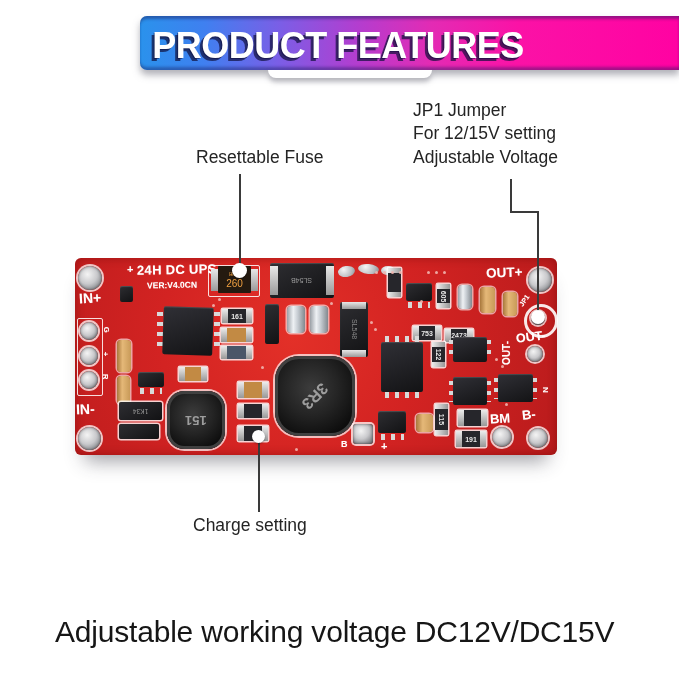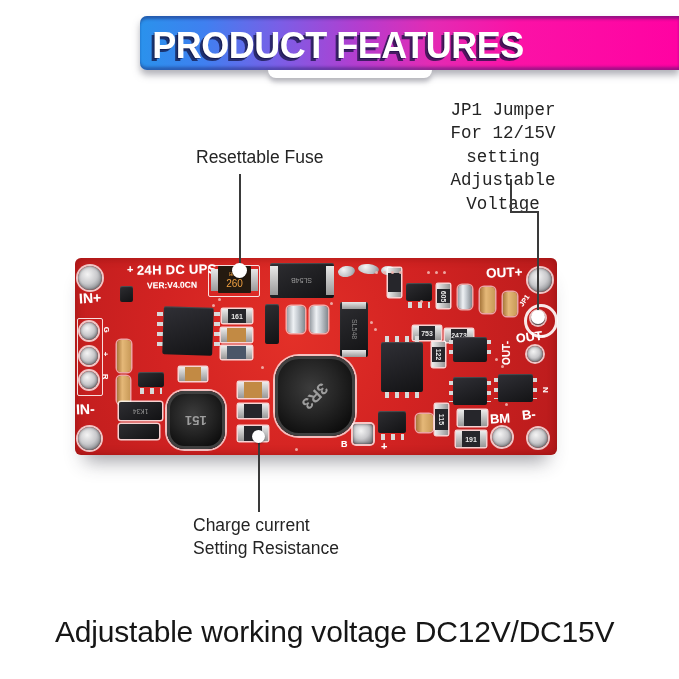--- a/index.html
+++ b/index.html
@@ -70,35 +70,34 @@
 
 <div class="abs banner">
   <div class="abs banner-title">PRODUCT FEATURES</div>
 </div>
 <div class="abs banner-tab"></div>
 
 <div class="abs atext" style="left:172px;top:147px;font-size:17.5px;margin-left:24px;">Resettable Fuse</div>
 <div class="abs aline" style="left:239px;top:174px;width:2px;height:92px;"></div>
 <div class="abs adot" style="left:232px;top:263px;width:15px;height:15px;"></div>
 
-<div class="abs atext" style="left:413px;top:99px;width:180px;text-align:center;font-size:17.5px;line-height:23.4px;font-family:Liberation Mono, monospace;">
+<div class="abs atext" style="left:413px;top:99px;width:180px;text-align:left;font-size:17.5px;line-height:23.4px;">
   <div>JP1 Jumper</div>
   <div>For 12/15V setting</div>
   <div>Adjustable Voltage</div>
 </div>
 <div class="abs aline" style="left:510px;top:179px;width:2px;height:34px;"></div>
 <div class="abs aline" style="left:510px;top:211px;width:29px;height:2px;"></div>
 <div class="abs aline" style="left:537px;top:211px;width:2px;height:102px;"></div>
 <div class="abs adot" style="left:531px;top:310px;width:14px;height:14px;"></div>
 
 <div class="abs adot" style="left:252px;top:430px;width:13px;height:13px;"></div>
 <div class="abs aline" style="left:258px;top:441px;width:2px;height:71px;"></div>
 <div class="abs atext" style="left:193px;top:514px;font-size:17.5px;line-height:23px;">
-  <div>Charge current</div>
-  <div>Setting Resistance</div>
+  <div>Charge setting</div>
 </div>
 
 <div class="abs caption" style="left:55px;top:615px;">Adjustable working voltage DC12V/DC15V</div>
 
 <div class="abs pcb">
 
   <div class="abs pad" style="left:3px;top:8px;width:24px;height:24px;"></div>
   <div class="abs pad" style="left:453px;top:10px;width:24px;height:24px;"></div>
   <div class="abs pad" style="left:3px;top:169px;width:23px;height:23px;"></div>
   <div class="abs pad" style="left:452px;top:88px;width:16px;height:16px;"></div>

